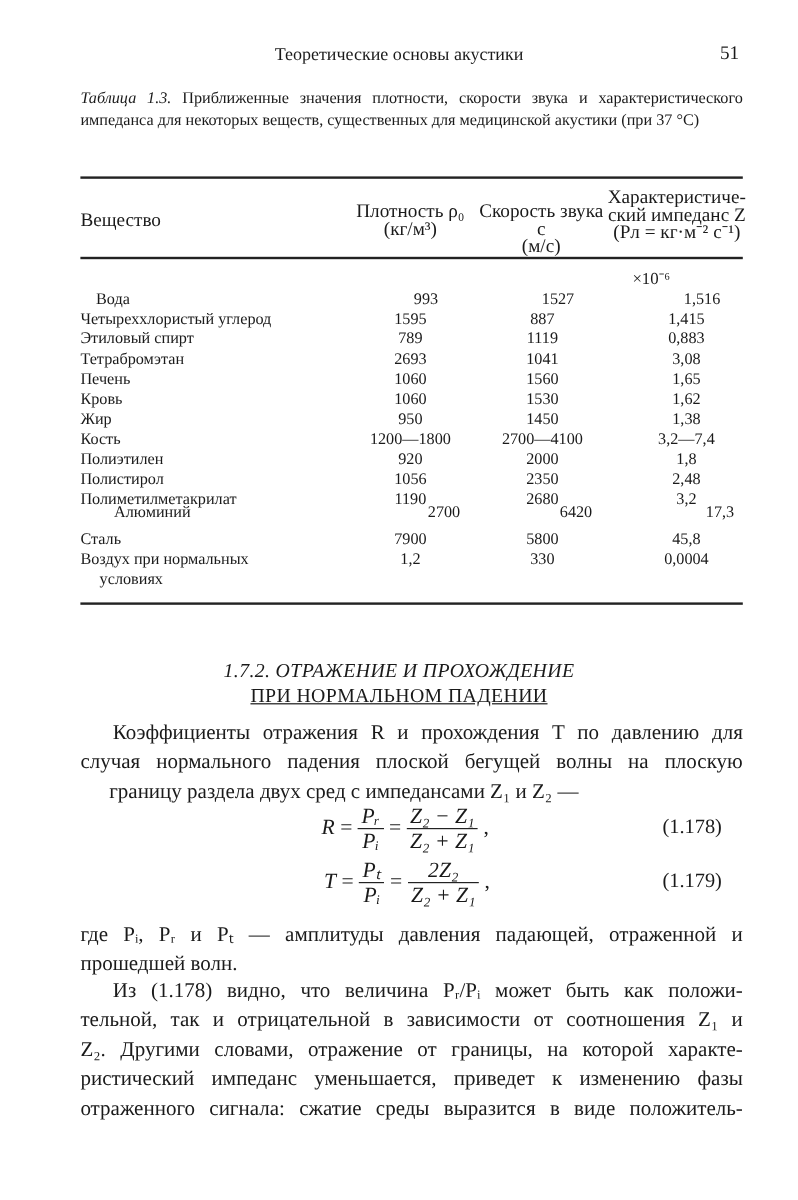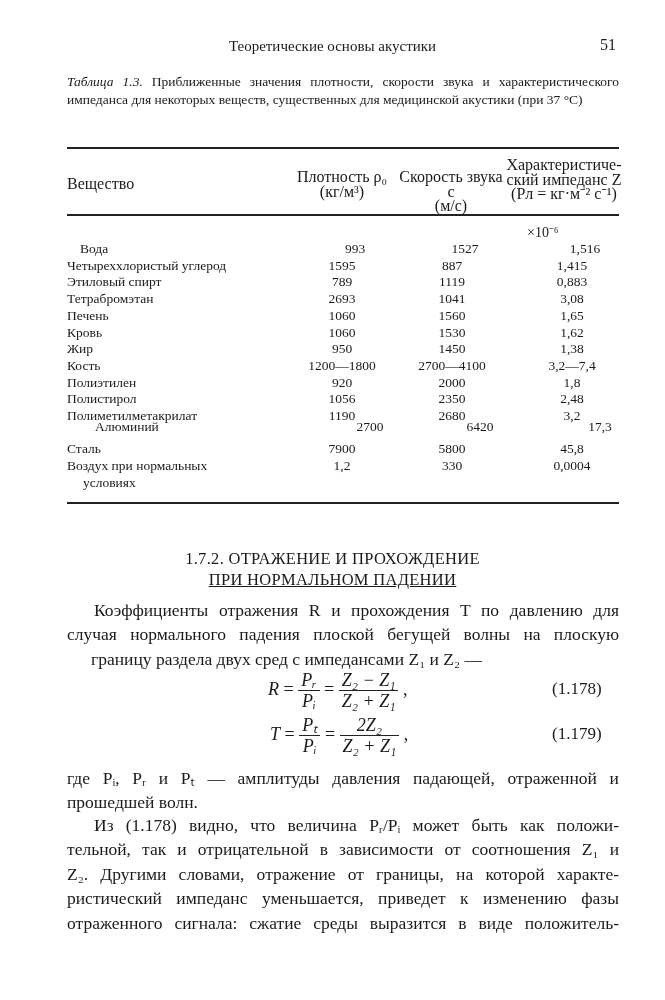--- a/index.html
+++ b/index.html
@@ -147,21 +147,21 @@
     <div class="abs tbl-row" style="top: 474.8px;">
       <span class="c0" style="left: 16px;">условиях</span>
       <span class="c1"></span>
       <span class="c2"></span>
       <span class="c3"></span>
     </div>
   </div>
 
 <div class="abs rule" style="top:502px;"></div>
 
-<div class="abs sec" style="top:549px;">1.7.2. ОТРАЖЕНИЕ И ПРОХОЖДЕНИЕ</div>
+<div class="abs sec" style="top:549px;font-style:italic;">1.7.2. ОТРАЖЕНИЕ И ПРОХОЖДЕНИЕ</div>
 <div class="abs sec" style="top:570px;text-decoration:underline;">ПРИ НОРМАЛЬНОМ ПАДЕНИИ</div>
 
 <div class="abs para" style="top:598px;">
   <div class="indent">Коэффициенты отражения R и прохождения T по давлению для</div>
   <div>случая нормального падения плоской бегущей волны на плоскую</div>
   <div class="last" style="text-align-last:left;margin-left:24px;">границу раздела двух сред с импедансами Z₁ и Z₂ —</div>
 </div>
 
 <div class="abs formula" style="left:268px; top:670px;">
   <i>R</i> =

